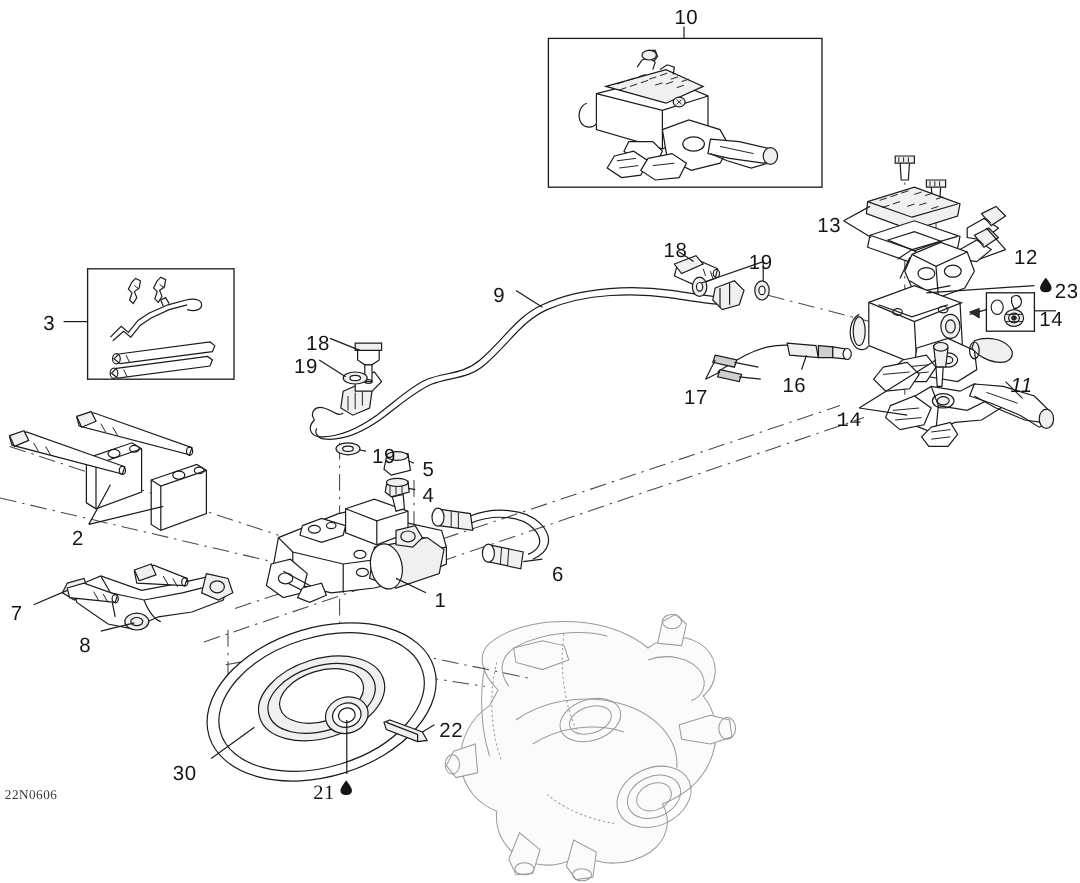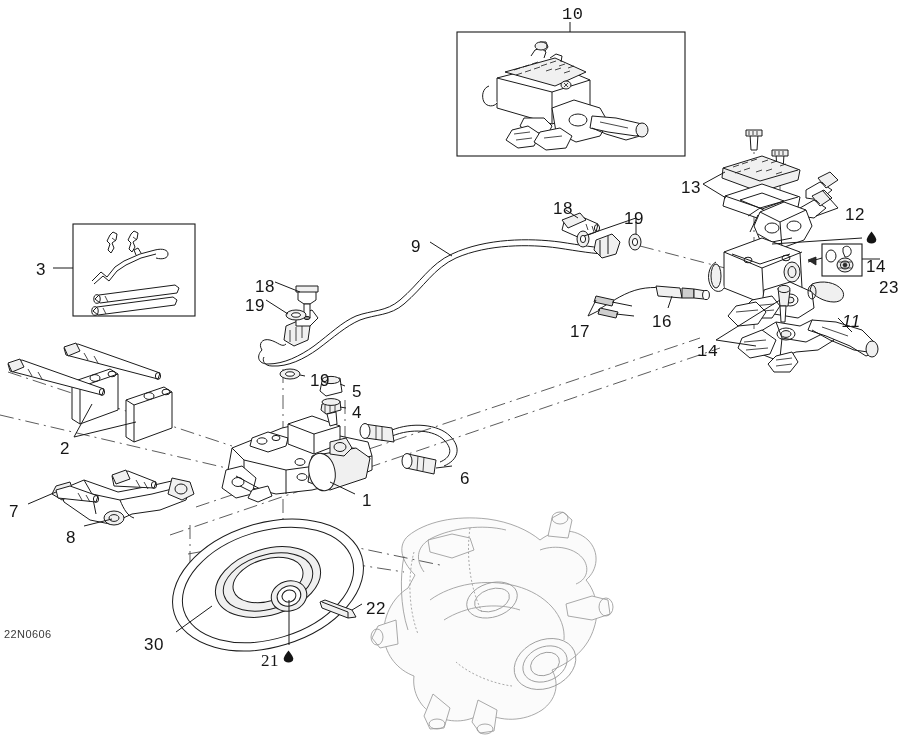--- a/index.html
+++ b/index.html
@@ -18,22 +18,22 @@
     font-size:17px;
     font-weight:400;
     color:#151515;
     letter-spacing:0.5px;
     white-space:nowrap;
     user-select:none;
     line-height:1;
   }
   .corner-code{
     position:absolute;
-    left:4px;top:628px;
-    font-family:Liberation Sans, sans-serif;
+    left:4px;top:657px;
+    font-family:Liberation Serif, serif;
     font-size:11px;
     color:#3a3a3a;
     letter-spacing:0.4px;
   }
   .drop{
     position:absolute;
     width:11px;height:13px;
     pointer-events:none;
   }
   
@@ -510,34 +510,34 @@
   <div id="callout-layer">
       <div class="callout-num" style="left: 362px; top: 492px;">1</div>
       <div class="callout-num" style="left: 60px; top: 440px;">2</div>
       <div class="callout-num" style="left: 36px; top: 261px;">3</div>
       <div class="callout-num" style="left: 352px; top: 404px;">4</div>
       <div class="callout-num" style="left: 352px; top: 383px;">5</div>
       <div class="callout-num" style="left: 460px; top: 470px;">6</div>
       <div class="callout-num" style="left: 9px; top: 503px;">7</div>
       <div class="callout-num" style="left: 66px; top: 529px;">8</div>
       <div class="callout-num" style="left: 411px; top: 238px;">9</div>
-      <div class="callout-num" style="left: 562px; top: 6px; font-family: Liberation Mono, monospace;">10</div>
+      <div class="callout-num" style="left: 562px; top: 6px;">10</div>
       <div class="callout-num" style="left: 842px; top: 313px; font-style: italic;">11</div>
       <div class="callout-num" style="left: 845px; top: 206px;">12</div>
       <div class="callout-num" style="left: 681px; top: 179px; text-align: right;">13</div>
       <div class="callout-num" style="left: 697px; top: 343px; font-family: Liberation Mono, monospace;">14</div>
       <div class="callout-num" style="left: 866px; top: 258px;">14</div>
       <div class="callout-num" style="left: 652px; top: 313px;">16</div>
       <div class="callout-num" style="left: 570px; top: 323px;">17</div>
       <div class="callout-num" style="left: 255px; top: 278px;">18</div>
       <div class="callout-num" style="left: 553px; top: 200px;">18</div>
       <div class="callout-num" style="left: 245px; top: 297px;">19</div>
       <div class="callout-num" style="left: 310px; top: 372px;">19</div>
       <div class="callout-num" style="left: 624px; top: 210px;">19</div>
       <div class="callout-num" style="left: 144px; top: 636px;">30</div>
       <div class="callout-num" style="left: 261px; top: 652px; font-family: Liberation Serif, serif;">21</div>
       <div class="callout-num" style="left: 366px; top: 600px;">22</div>
-      <div class="callout-num" style="left: 879px; top: 234px; margin-top: 45px;">23</div>
+      <div class="callout-num" style="left: 879px; top: 234px;">23</div>
     </div>
 
   <div class="corner-code">22N0606</div>
 
 </div>
 
 </body></html>

